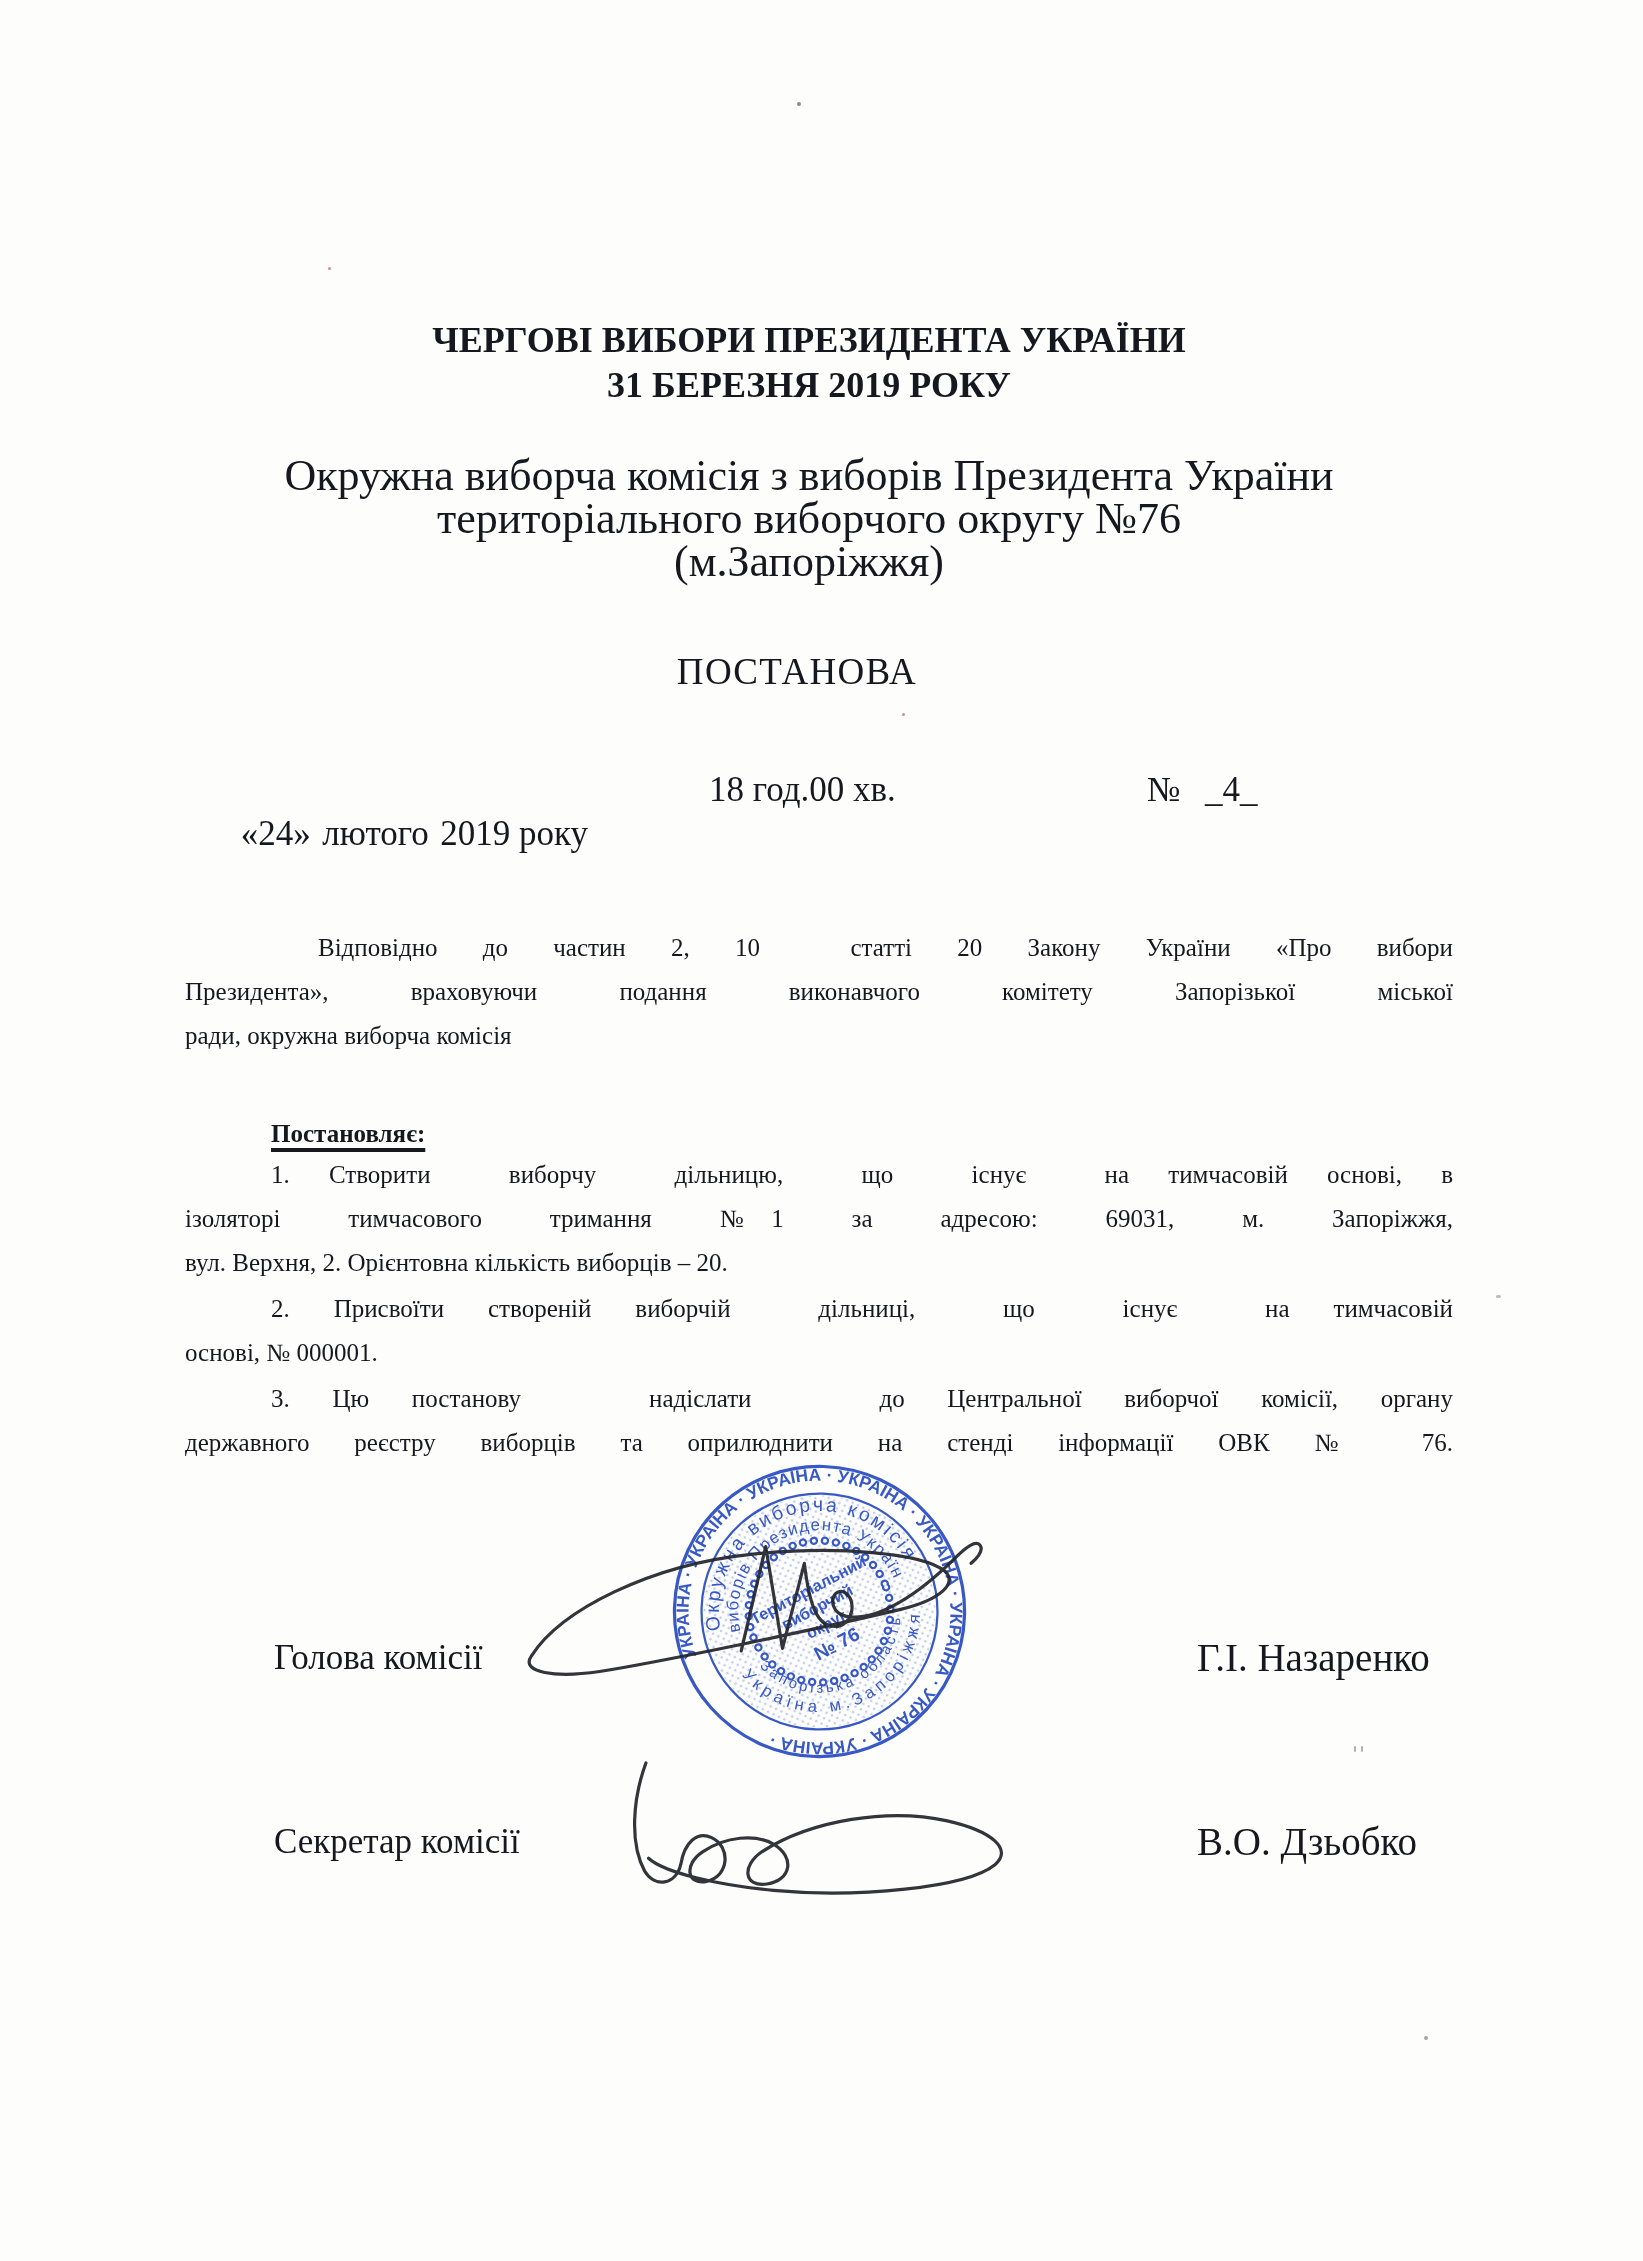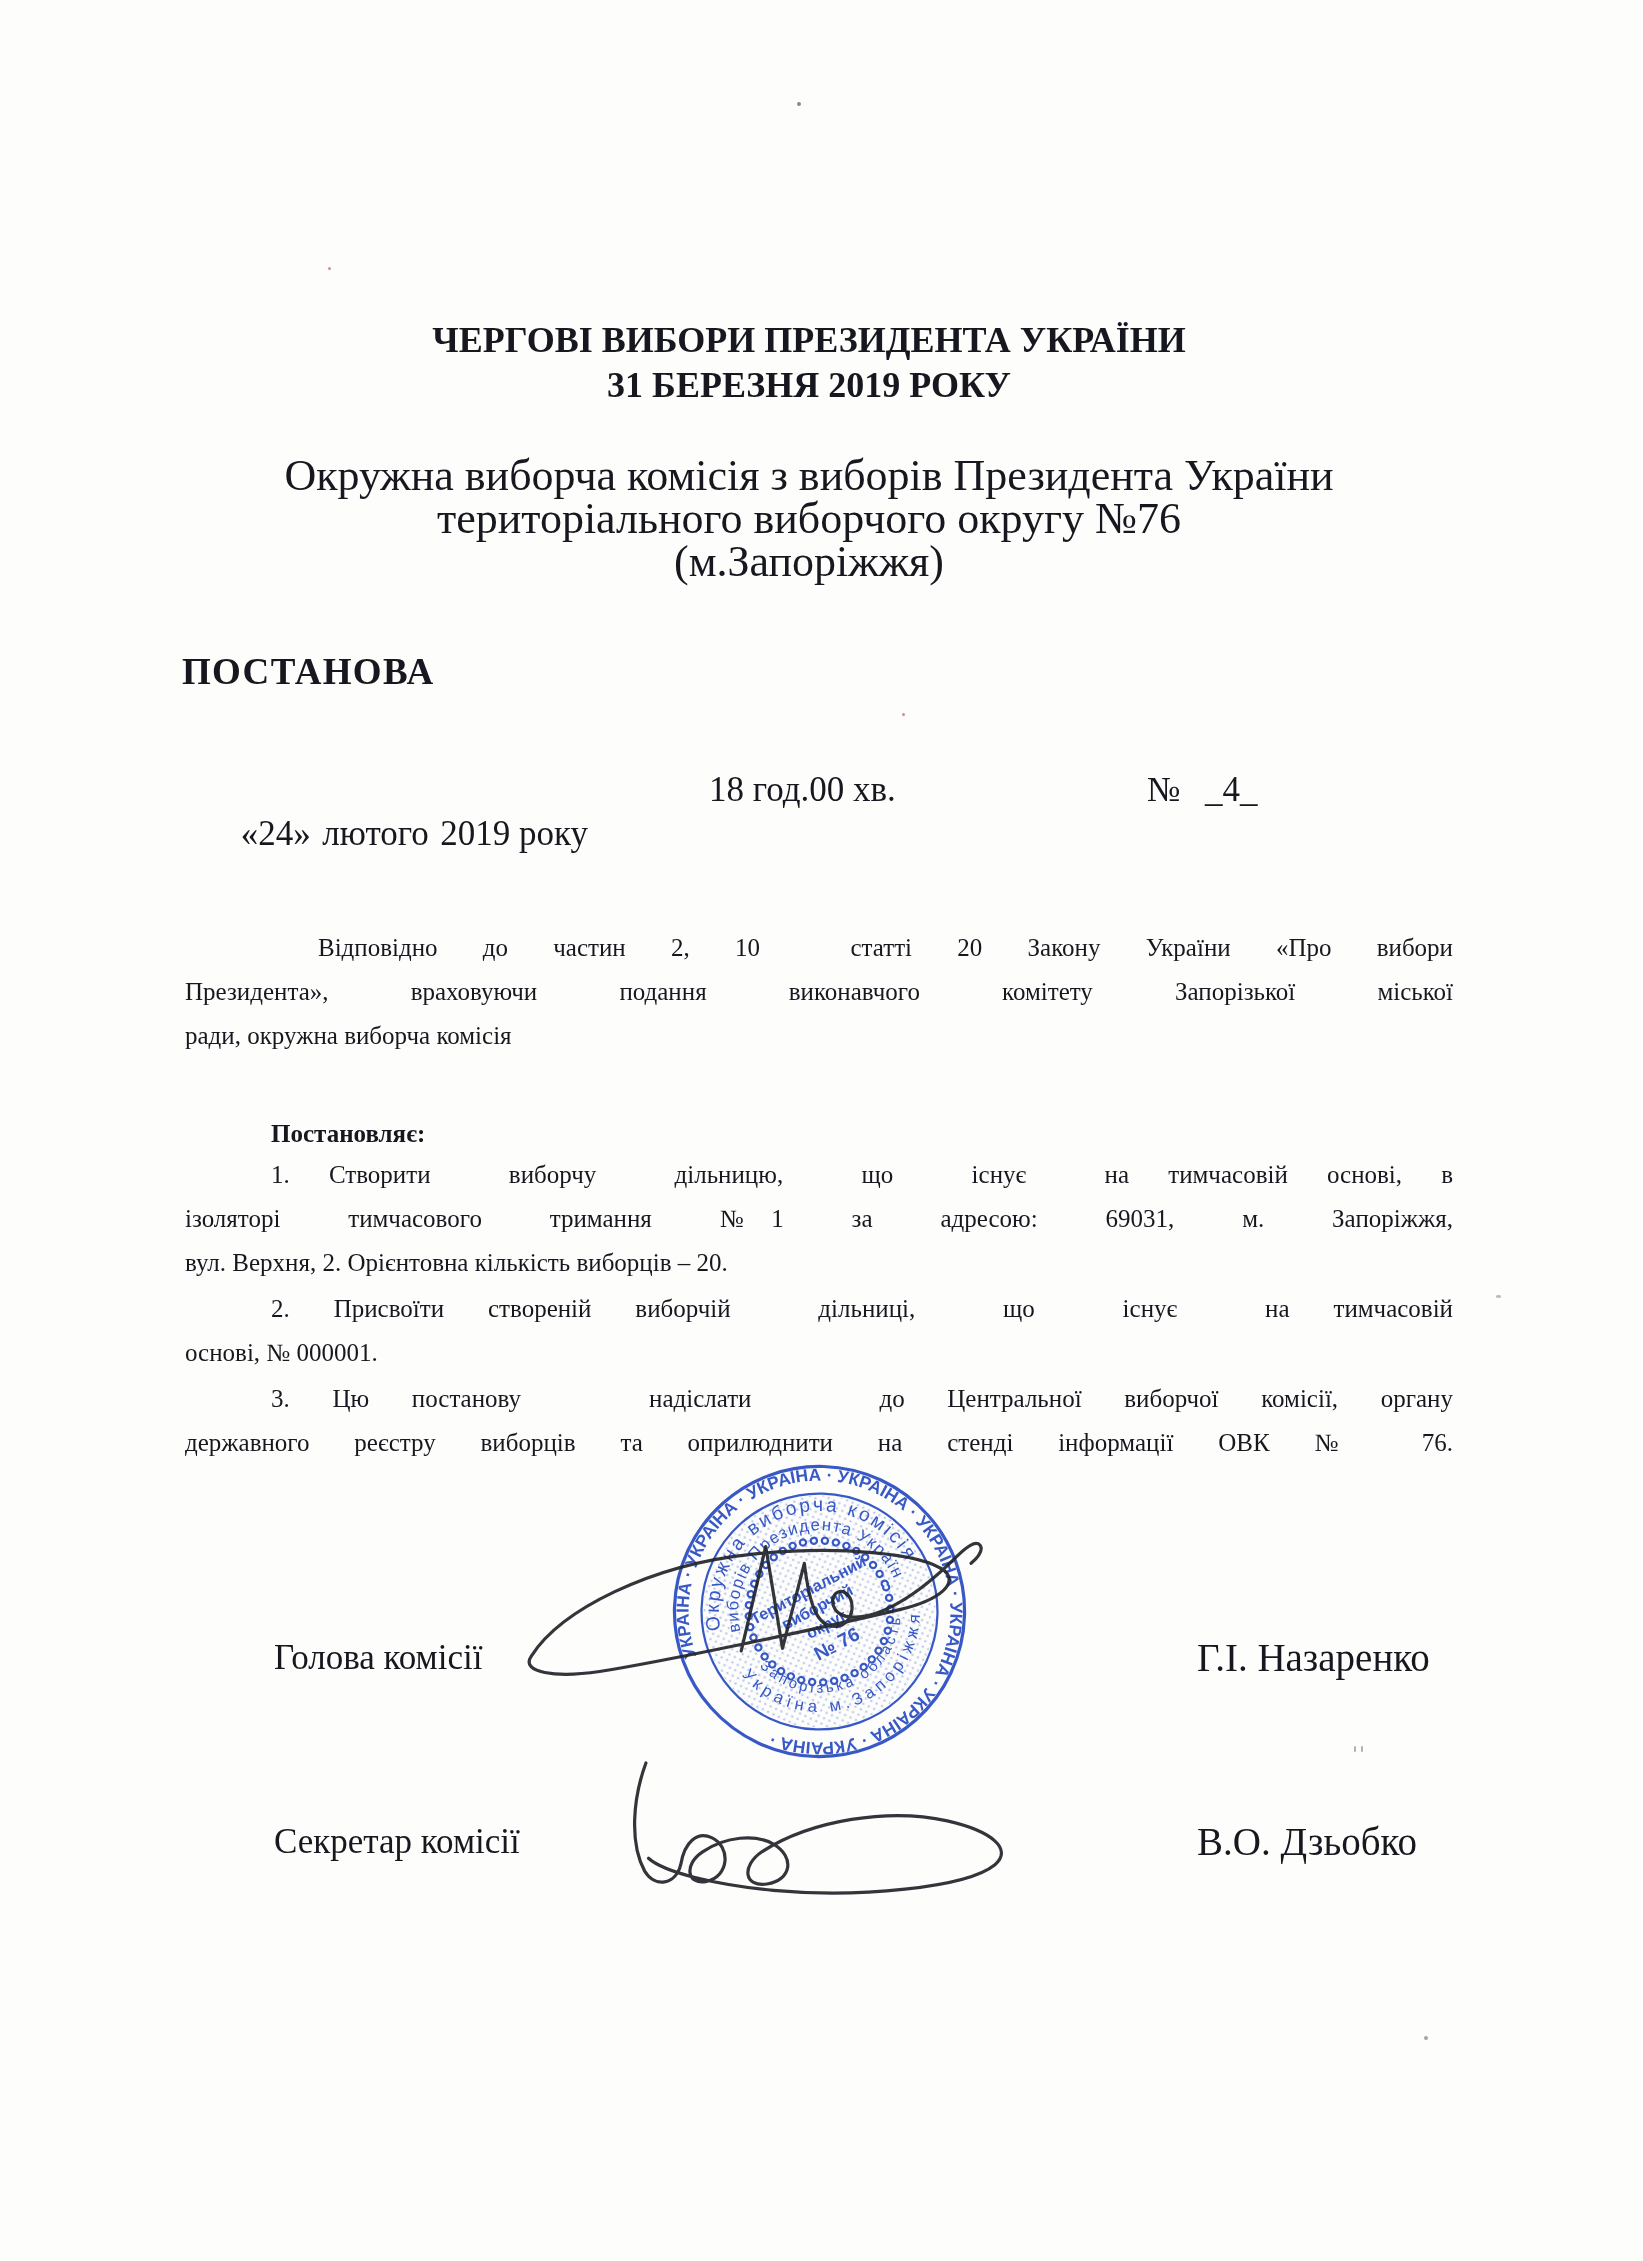--- a/index.html
+++ b/index.html
@@ -14,25 +14,25 @@
   }
   
   .abs{position:absolute}
   .blk{position:absolute;left:185px;width:1268px}
   .line{white-space:pre-wrap;font-size:25px;line-height:44px}
   .j{text-align:justify;text-align-last:justify}
   .ind{text-indent:86px}
   .ind-lg{text-indent:133px}
   .bold{font-weight:bold}
   .ul{text-decoration-thickness:2.6px;text-underline-offset:5.8px}
-  .ul-heavy{text-decoration-thickness:3.9px;text-underline-offset:6.4px}
+  .ul-heavy{text-decoration:underline;text-decoration-thickness:3.9px;text-underline-offset:6.4px}
 
   .title-block{left:168px;width:1282px;text-align:center;font-weight:bold;font-size:36px;line-height:45px}
   .subtitle-block{left:168px;width:1282px;text-align:center;font-size:44px;line-height:43px}
-  .doc-type{left:182px;width:1282px;text-align:left;font-weight:bold;font-size:37px;line-height:45px;letter-spacing:1.3px}
+  .doc-type{left:156px;width:1282px;text-align:center;font-weight:normal;font-size:37px;line-height:45px;letter-spacing:1.3px}
 
   .date-line{left:185px;width:1268px;font-size:35px;line-height:44px;white-space:pre-wrap}
   .date-left{position:absolute;left:3.2px;top:0}
   .date-left .gap{display:inline-block;width:11.6px}
   .date-time{position:absolute;left:524px;top:0}
   .date-num{position:absolute;left:962px;top:0}
   .date-num .numgap{display:inline-block;width:24.5px}
 
   .sig-label{position:absolute;left:274px;font-size:35px;line-height:44px}
   .sig-name{position:absolute;left:1197px;font-size:39px;line-height:44px}

